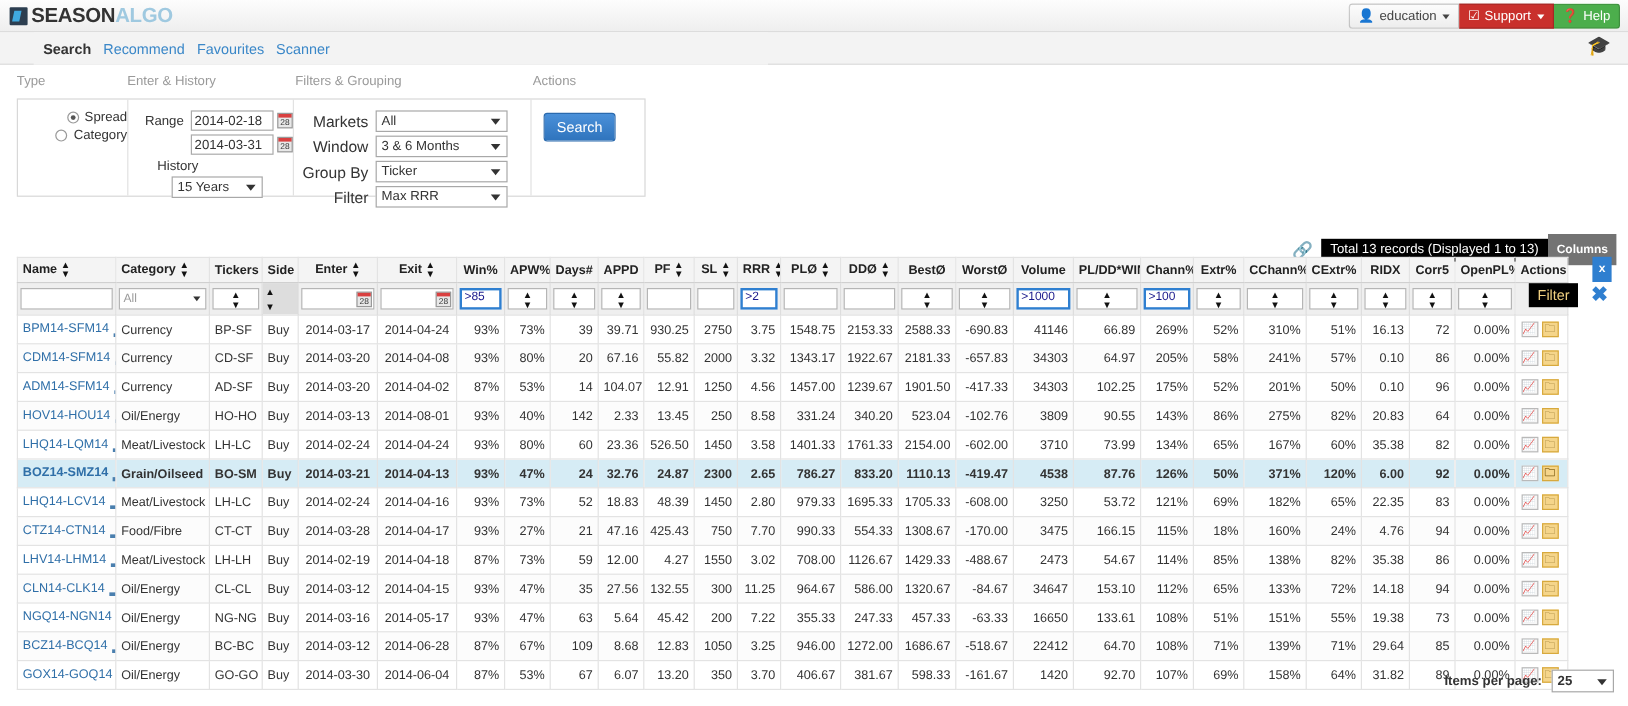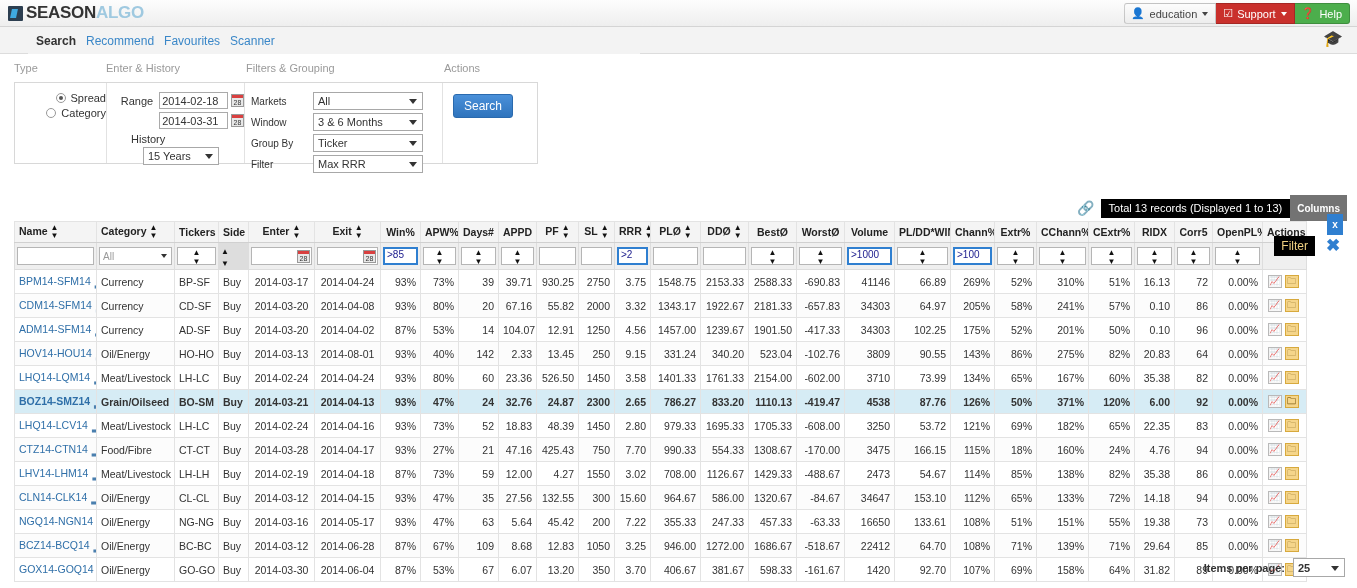--- a/index.html
+++ b/index.html
@@ -159,21 +159,21 @@
     border: 1px solid #999; background: #fff;
     margin-right: 5px; position: relative; flex: none;
   }
   .radio.checked:after {
     content: ""; position: absolute; left: 2px; top: 2px;
     width: 4px; height: 4px; border-radius: 50%; background: #555;
   }
 
   .field-row { display: flex; align-items: center; margin-bottom: 3px; }
   .field-label { width: 52px; text-align: right; padding-right: 6px; font-size: 11px; color: #333; }
-  .field-label-w { width: 62px; padding-right: 6px; font-size: 10px; color: #333; }
+  .field-label-w { width: 62px; text-align: right; padding-right: 6px; font-size: 13px; color: #333; }
   .date-box {
     width: 78px; height: 17px;
     border: 1px solid #aaa; background: #fff;
     font-size: 11px; padding: 0 2px;
     display: flex; align-items: center;
   }
   .cal-ico {
     width: 13px; height: 13px; margin-left: 3px;
     background: #e8e8e8; border: 1px solid #999;
     font-size: 7px; line-height: 7px; text-align: center; color: #333;
@@ -222,21 +222,21 @@
   }
   .btn-columns {
     background: #737373; color: #fff; font-weight: bold;
     font-size: 10px; height: 26px;
     display: flex; align-items: center; padding: 4px 7px;
     cursor: pointer;
   }
 
   
   .table-area { position: absolute; left: 14px; top: 214px; width: 1329px; }
-  table { border-collapse: collapse; width: 1222px; table-layout: fixed; margin-top: 7px; }
+  table { border-collapse: collapse; width: 1222px; table-layout: fixed; }
   th, td {
     border: 1px solid #e3e3e3;
     font-size: 10.5px;
     padding: 0 4px;
     white-space: nowrap;
     overflow: hidden;
   }
   thead th {
     height: 21px;
     background: #f4f4f4;
@@ -709,21 +709,21 @@
           <td>HO-HO</td>
           <td>Buy</td>
           <td class="ctr">2014-03-13</td>
           <td class="ctr">2014-08-01</td>
           <td class="num">93%</td>
           <td class="num">40%</td>
           <td class="num">142</td>
           <td class="num">2.33</td>
           <td class="num">13.45</td>
           <td class="num">250</td>
-          <td class="num">9.15</td>
+          <td class="num">8.58</td>
           <td class="num">331.24</td>
           <td class="num">340.20</td>
           <td class="num">523.04</td>
           <td class="num">-102.76</td>
           <td class="num">3809</td>
           <td class="num">90.55</td>
           <td class="num">143%</td>
           <td class="num">86%</td>
           <td class="num">275%</td>
           <td class="num">82%</td>
@@ -883,21 +883,21 @@
           <td>CL-CL</td>
           <td>Buy</td>
           <td class="ctr">2014-03-12</td>
           <td class="ctr">2014-04-15</td>
           <td class="num">93%</td>
           <td class="num">47%</td>
           <td class="num">35</td>
           <td class="num">27.56</td>
           <td class="num">132.55</td>
           <td class="num">300</td>
-          <td class="num">15.60</td>
+          <td class="num">11.25</td>
           <td class="num">964.67</td>
           <td class="num">586.00</td>
           <td class="num">1320.67</td>
           <td class="num">-84.67</td>
           <td class="num">34647</td>
           <td class="num">153.10</td>
           <td class="num">112%</td>
           <td class="num">65%</td>
           <td class="num">133%</td>
           <td class="num">72%</td>

